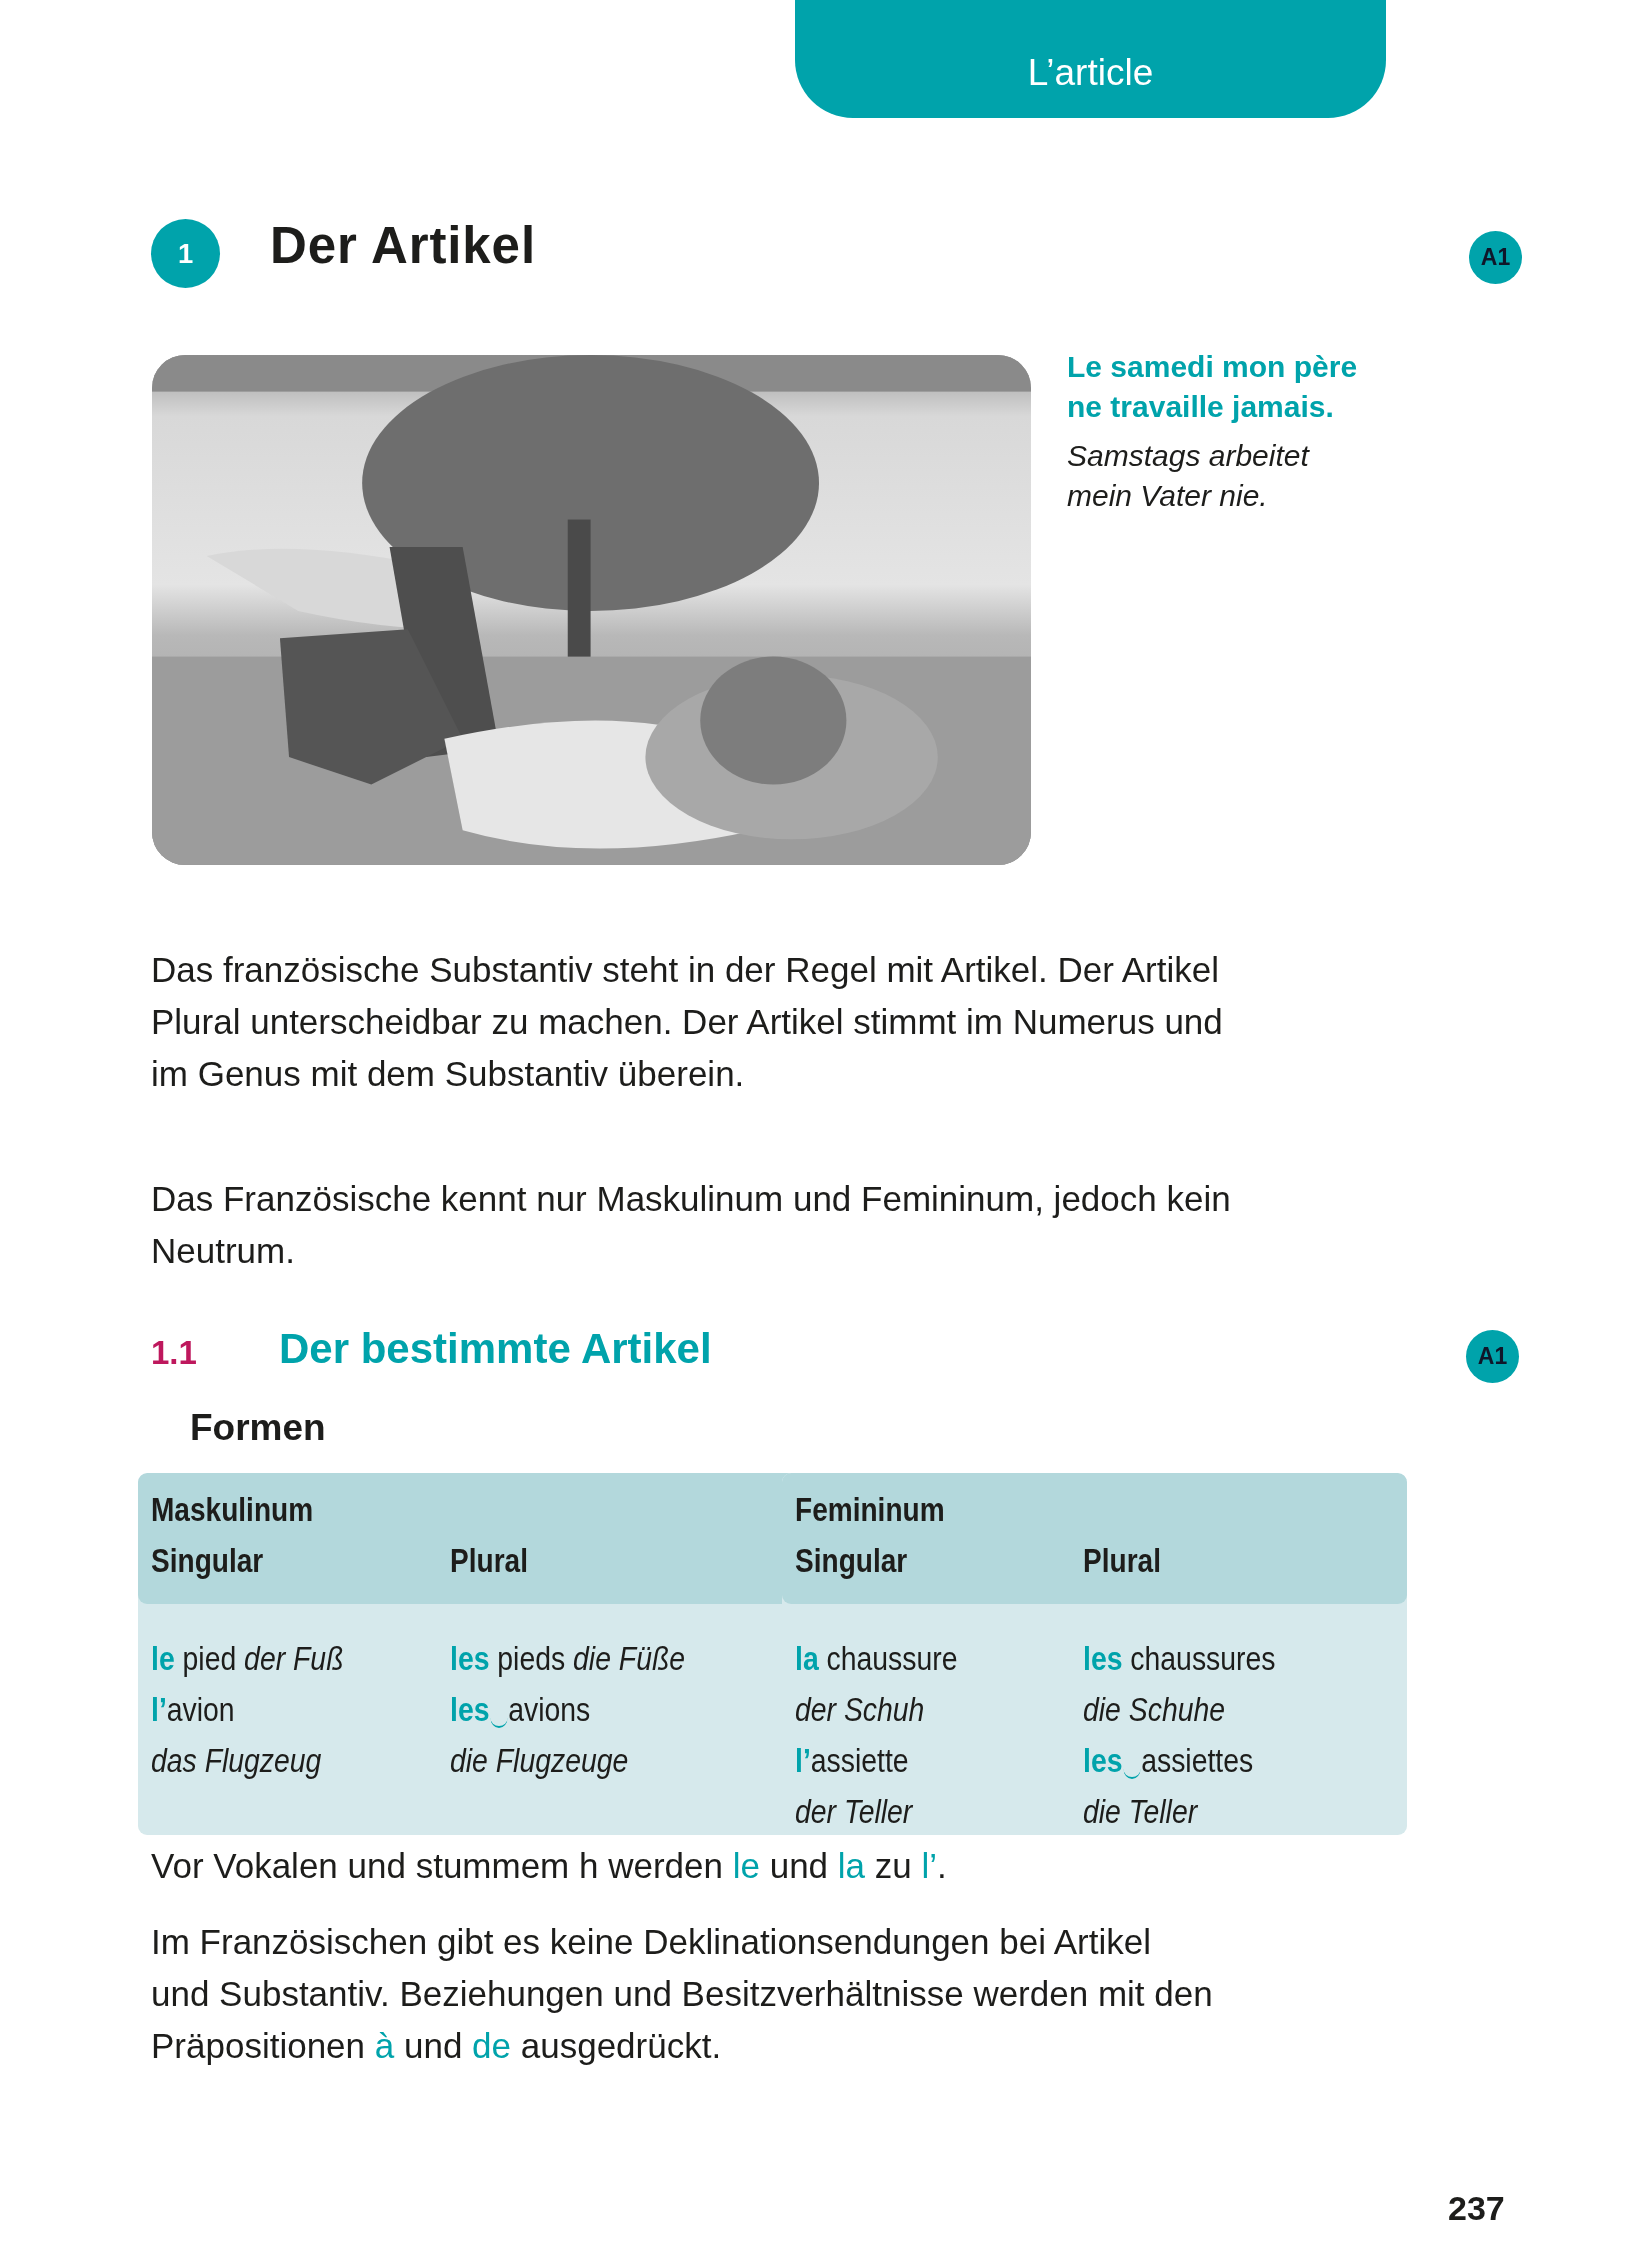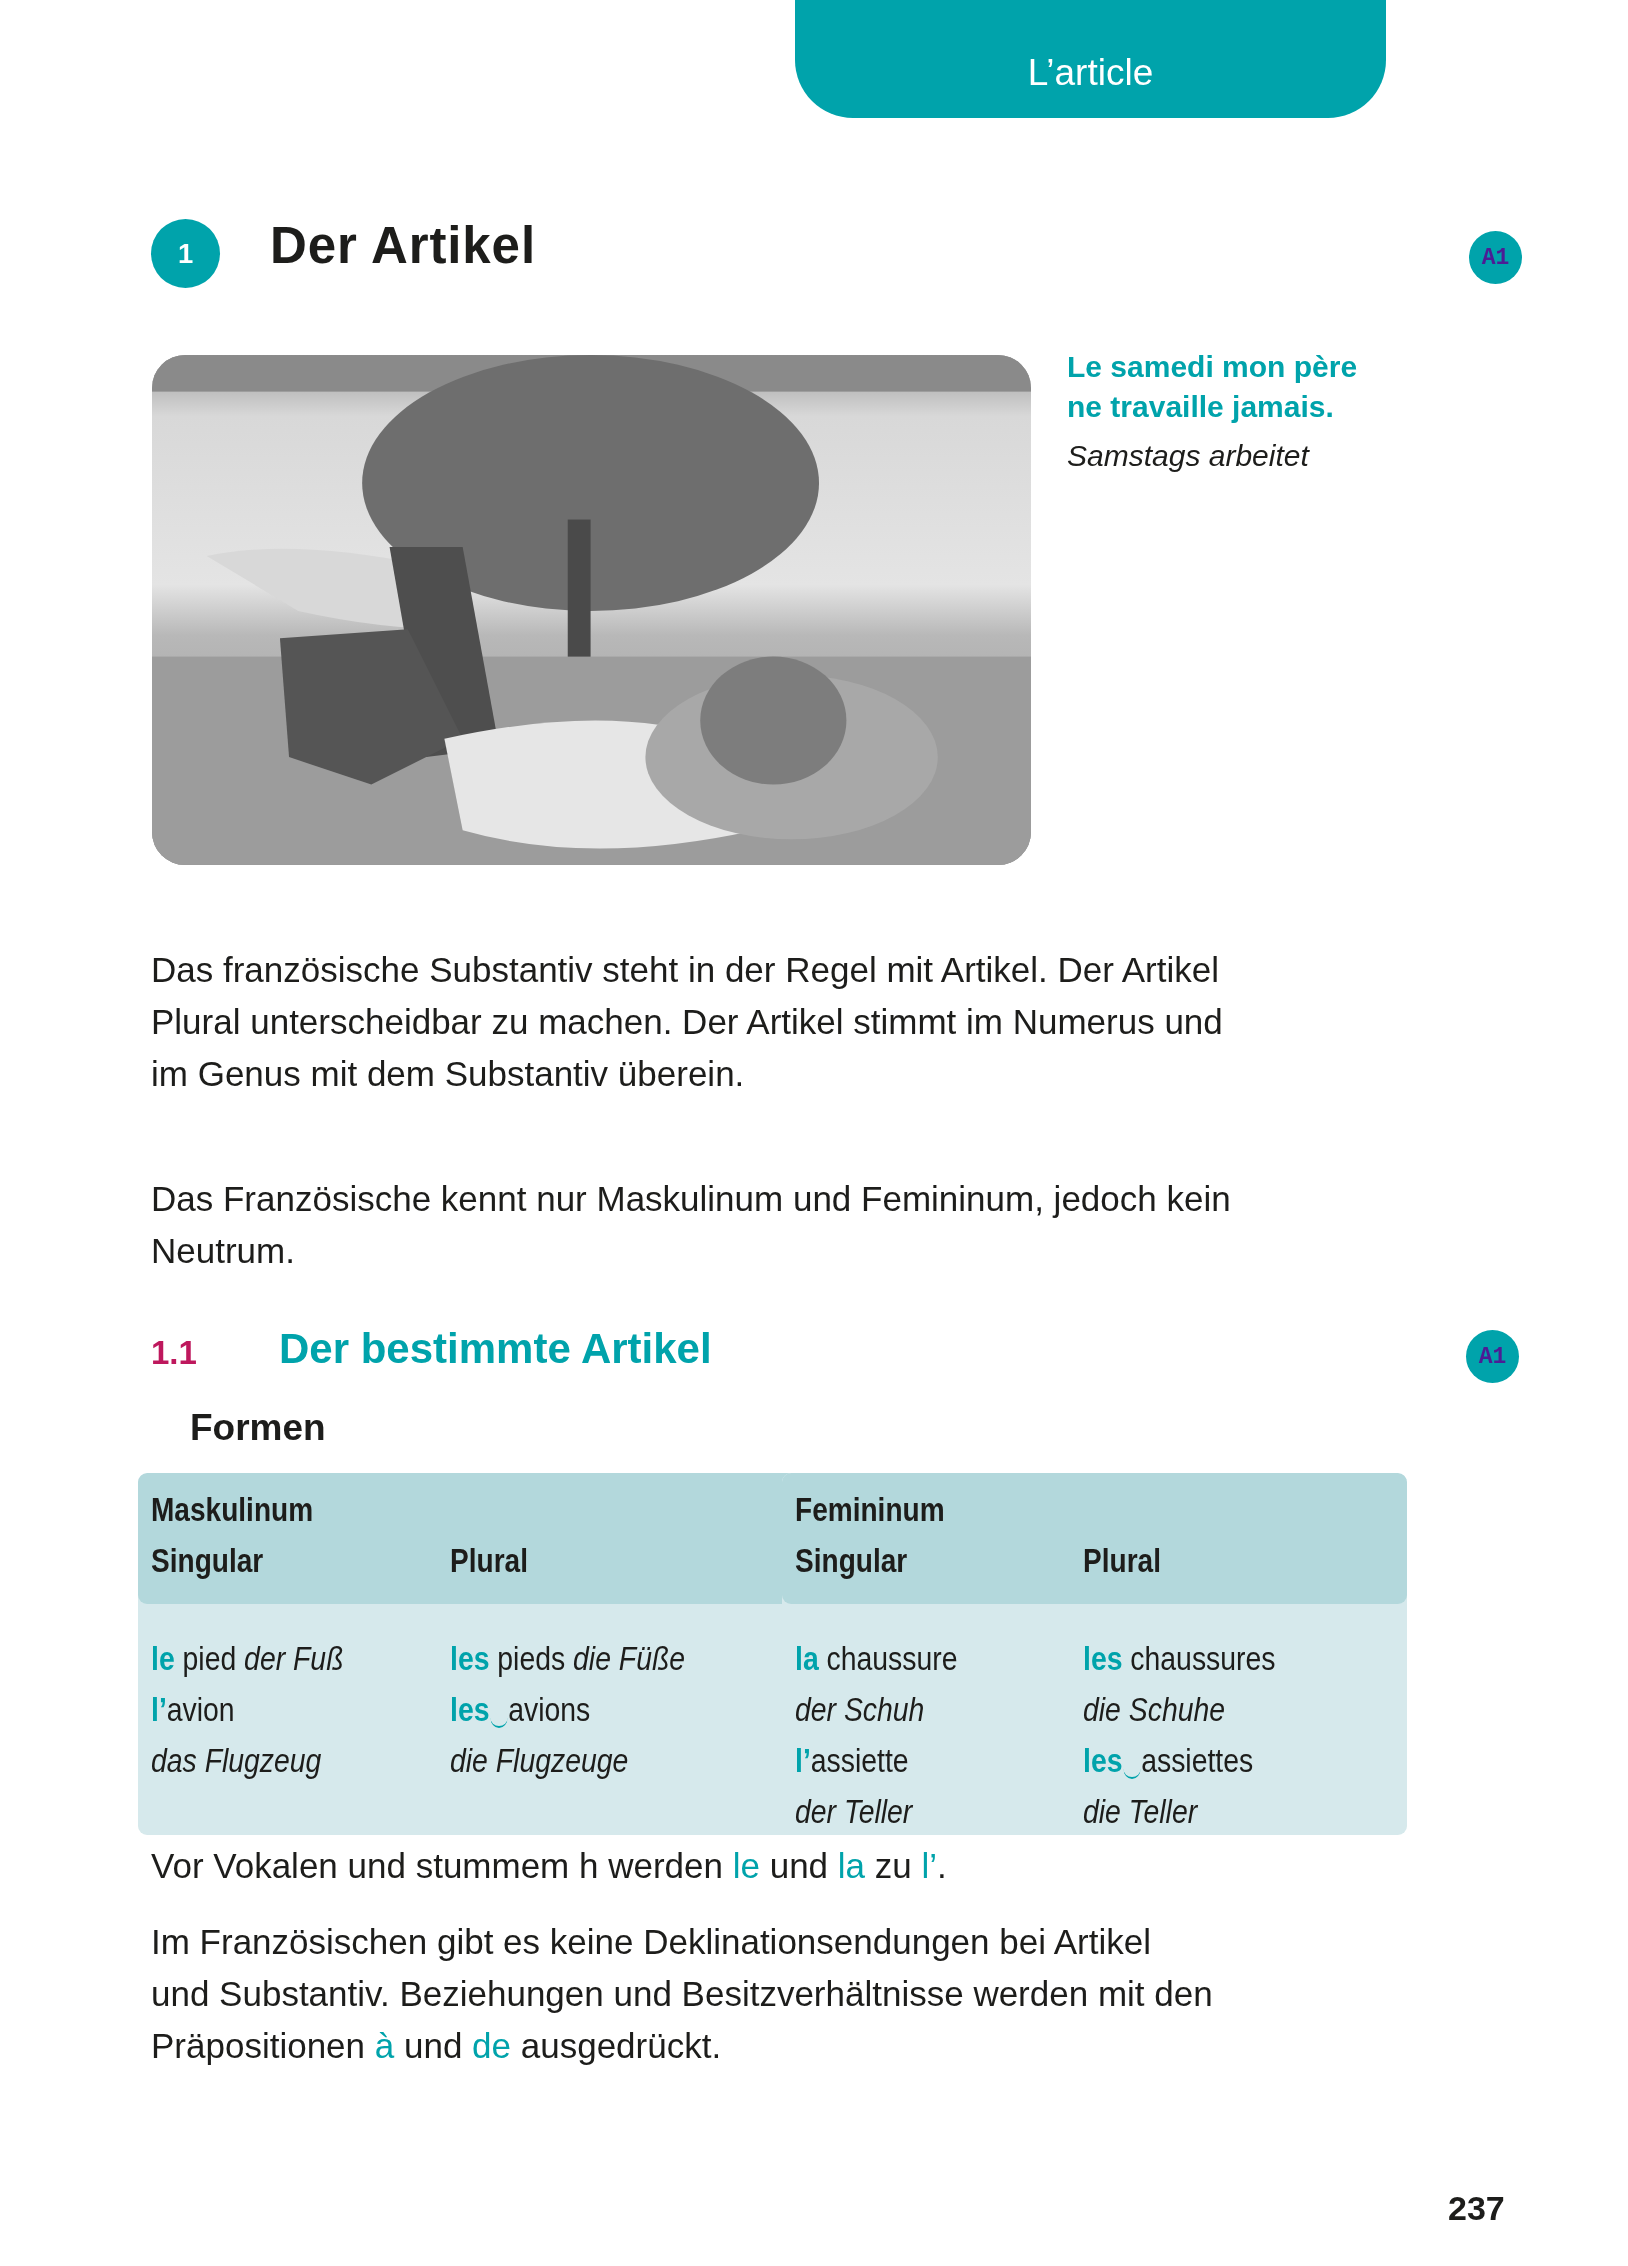--- a/index.html
+++ b/index.html
@@ -12,22 +12,22 @@
     border-radius:0 0 58px 58px; color:#fff; font-size:37px; text-align:center;
     line-height:146px; }
   .chapter-tab span { display:inline-block; line-height:37px; margin-top:53px;text-align:right; }
 
   .num-circle { left:151px; top:219px; width:69px; height:69px; border-radius:50%;
     background:#00a3ab; color:#fff; font-weight:bold; font-size:27.4px;
     display:flex; align-items:center; justify-content:center; }
   .main-title { left:270px; top:216px; font-size:51px; font-weight:bold; letter-spacing:0.9px; }
 
   .level-badge { width:53px; height:53px; border-radius:50%; background:#00a3ab;
-    color:#4c1d95; font-weight:bold; font-size:23px; display:flex; align-items:center;
-    justify-content:center; font-family:Liberation Mono, monospace; }
+    color:#0f172a; font-weight:bold; font-size:23px; display:flex; align-items:center;
+    justify-content:center; font-family:Liberation Sans, sans-serif; }
 
   .photo { left:152px; top:355px; width:879px; height:510px; border-radius:33px;
     overflow:hidden; background:#bcbcbc; }
 
   .caption { left:1067px; top:347px; width:384px; font-size:30px; line-height:40px; }
   .caption .fr { color:#00a3ab; font-weight:bold; }
   .caption .de { font-style:italic; margin-top:9.1px; }
 
   .para { left:151px; width:1270px; font-size:35px; line-height:52px; }
 
@@ -84,20 +84,21 @@
   </svg>
 </div>
 
 <div class="abs caption">
   <div class="fr">
     <div>Le samedi mon père</div>
     <div>ne travaille jamais.</div>
   </div>
   <div class="de">
     <div>Samstags arbeitet</div>
+    <div>mein Vater nie.</div>
   </div>
 </div>
 
 <div class="abs para" style="top:944px;">
   <div>Das französische Substantiv steht in der Regel mit Artikel. Der Artikel</div>
   <div>Plural unterscheidbar zu machen. Der Artikel stimmt im Numerus und</div>
   <div>im Genus mit dem Substantiv überein.</div>
 </div>
 <div class="abs para" style="top:1173px;">
   <div>Das Französische kennt nur Maskulinum und Femininum, jedoch kein</div>

